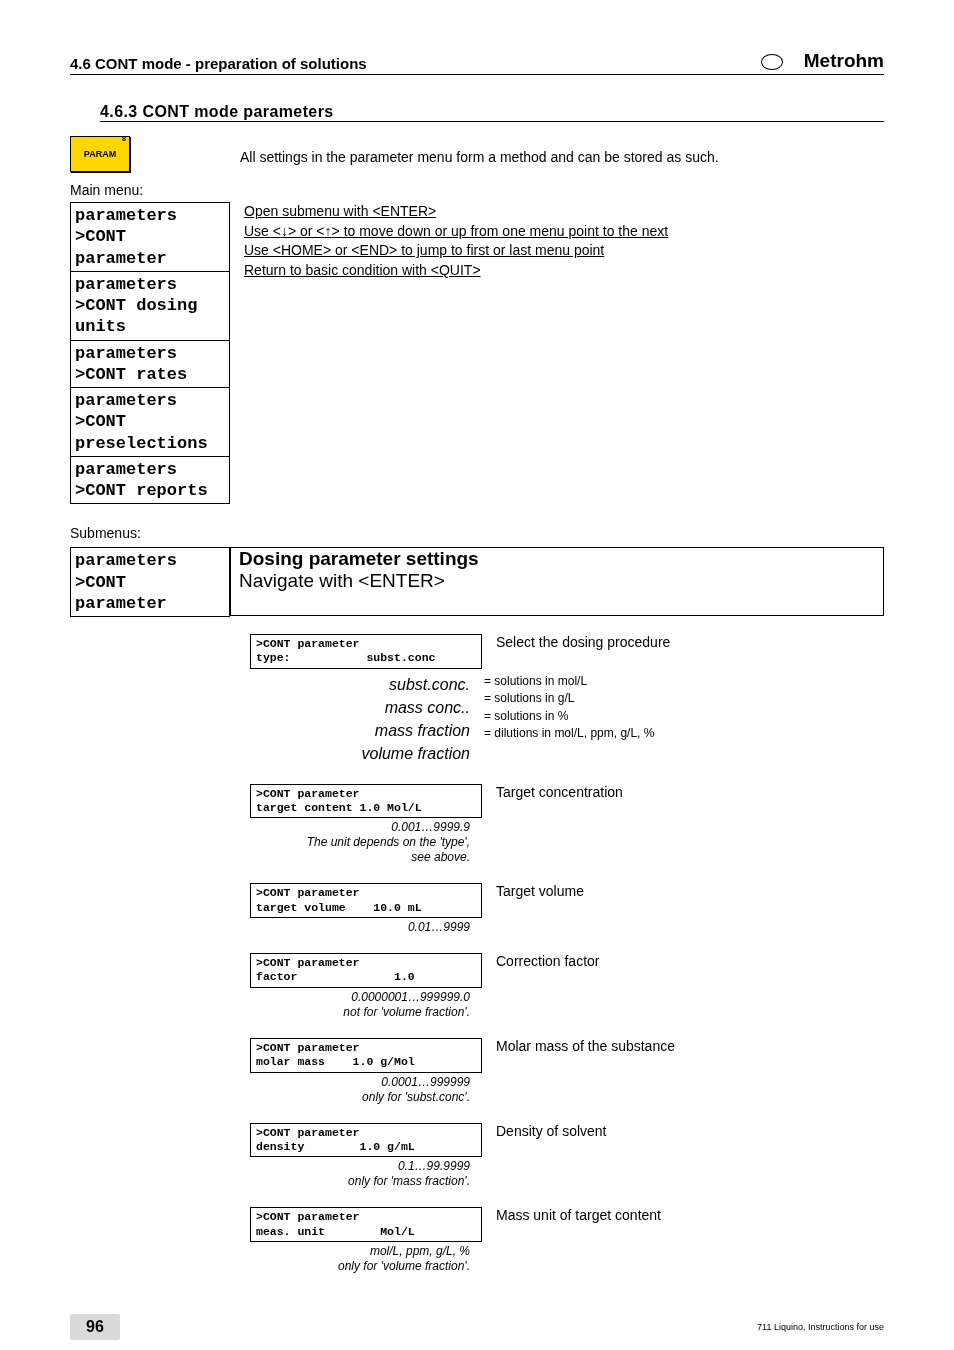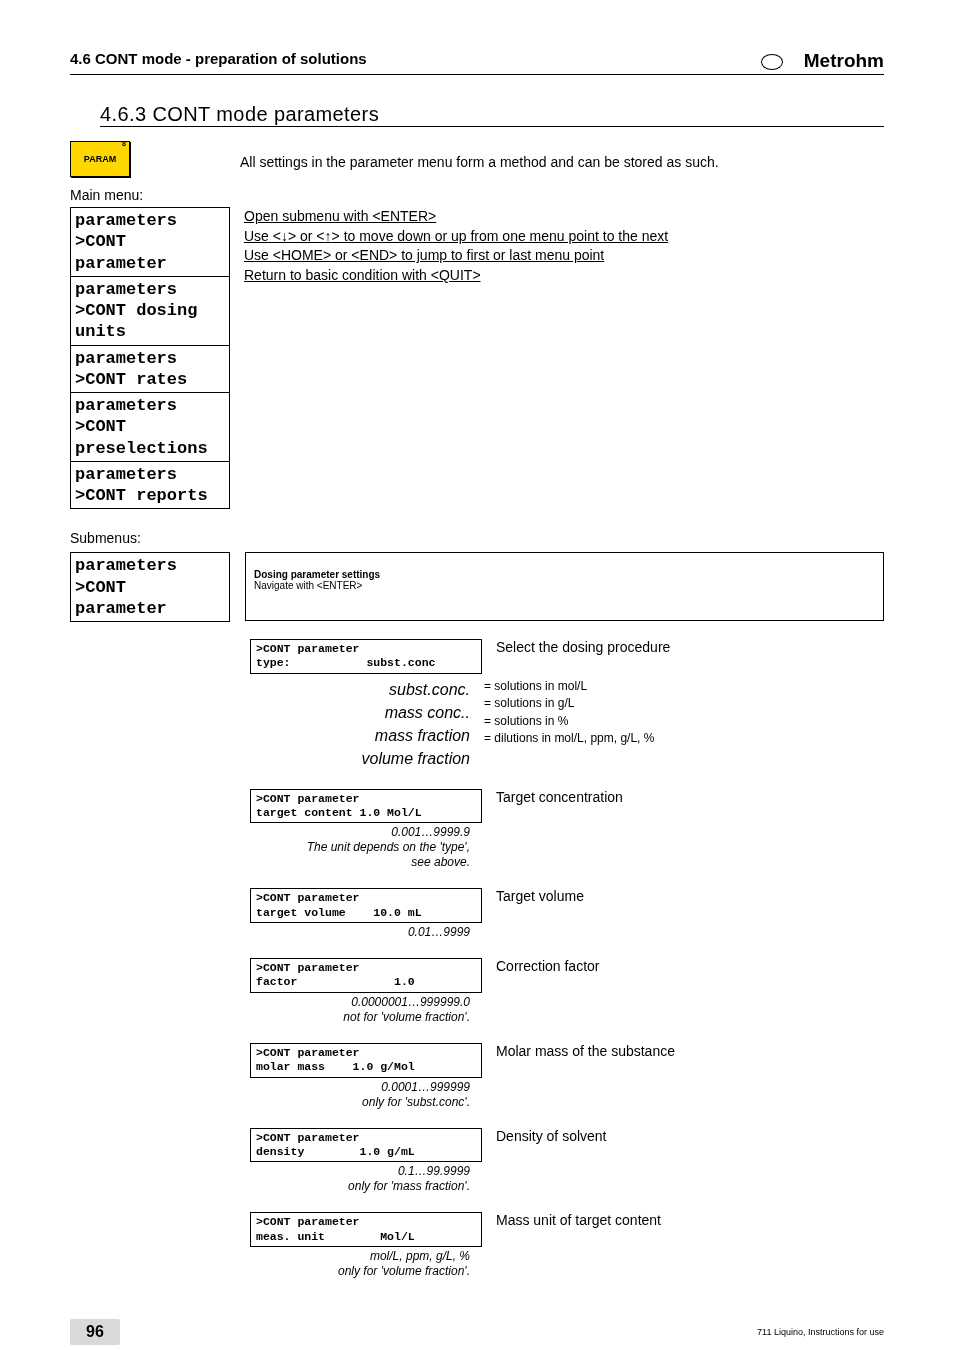--- a/index.html
+++ b/index.html
@@ -9,21 +9,21 @@
     font-family: Arial, Helvetica, sans-serif;
     color: #000;
     width: 954px;
   }
   .page {
     padding: 50px 70px 30px 70px;
   }
   .hdr {
     display: flex;
     justify-content: space-between;
-    align-items: flex-start;
+    align-items: flex-end;
     border-bottom: 1.5px solid #000;
     padding-bottom: 2px;
     margin-bottom: 28px;
   }
   .hdr-left {
     font-size: 15px;
     font-weight: bold;
   }
   .hdr-right {
     display: flex;
@@ -33,22 +33,22 @@
     font-weight: bold;
   }
   .logo-shape {
     width: 20px; height: 14px;
     border: 1.8px solid #000;
     border-radius: 50%;
     position: relative;
     top: 1px;
   }
   .section-title {
-    font-size: 20px;
-    font-weight: 400;
+    font-size: 16px;
+    font-weight: 700;
     letter-spacing: 0.4px;
     margin: 0 0 8px 30px;
     border-bottom: 1.5px solid #000;
   }
   .param-key {
     margin-left: 0;
     margin-top: 6px;
     margin-bottom: 6px;
     width: 58px; height: 34px;
     border: 1.5px solid #000;
@@ -106,23 +106,22 @@
   .submenu-row {
     display: flex;
     margin-top: 6px;
   }
   .sub-left {
     width: 160px;
   }
   .sub-right {
     flex: 1;
     border: 1.2px solid #000;
-    padding: 16px 8px;
-    font-size: 10px;
-    margin-left: 15px;
+    padding: 0 8px;
+    font-size: 19px;
   }
   .sub-right .b { font-weight: bold; }
   .param-block {
     margin-left: 180px;
     margin-top: 18px;
   }
   .pb-row {
     display: flex;
     align-items: flex-start;
   }

